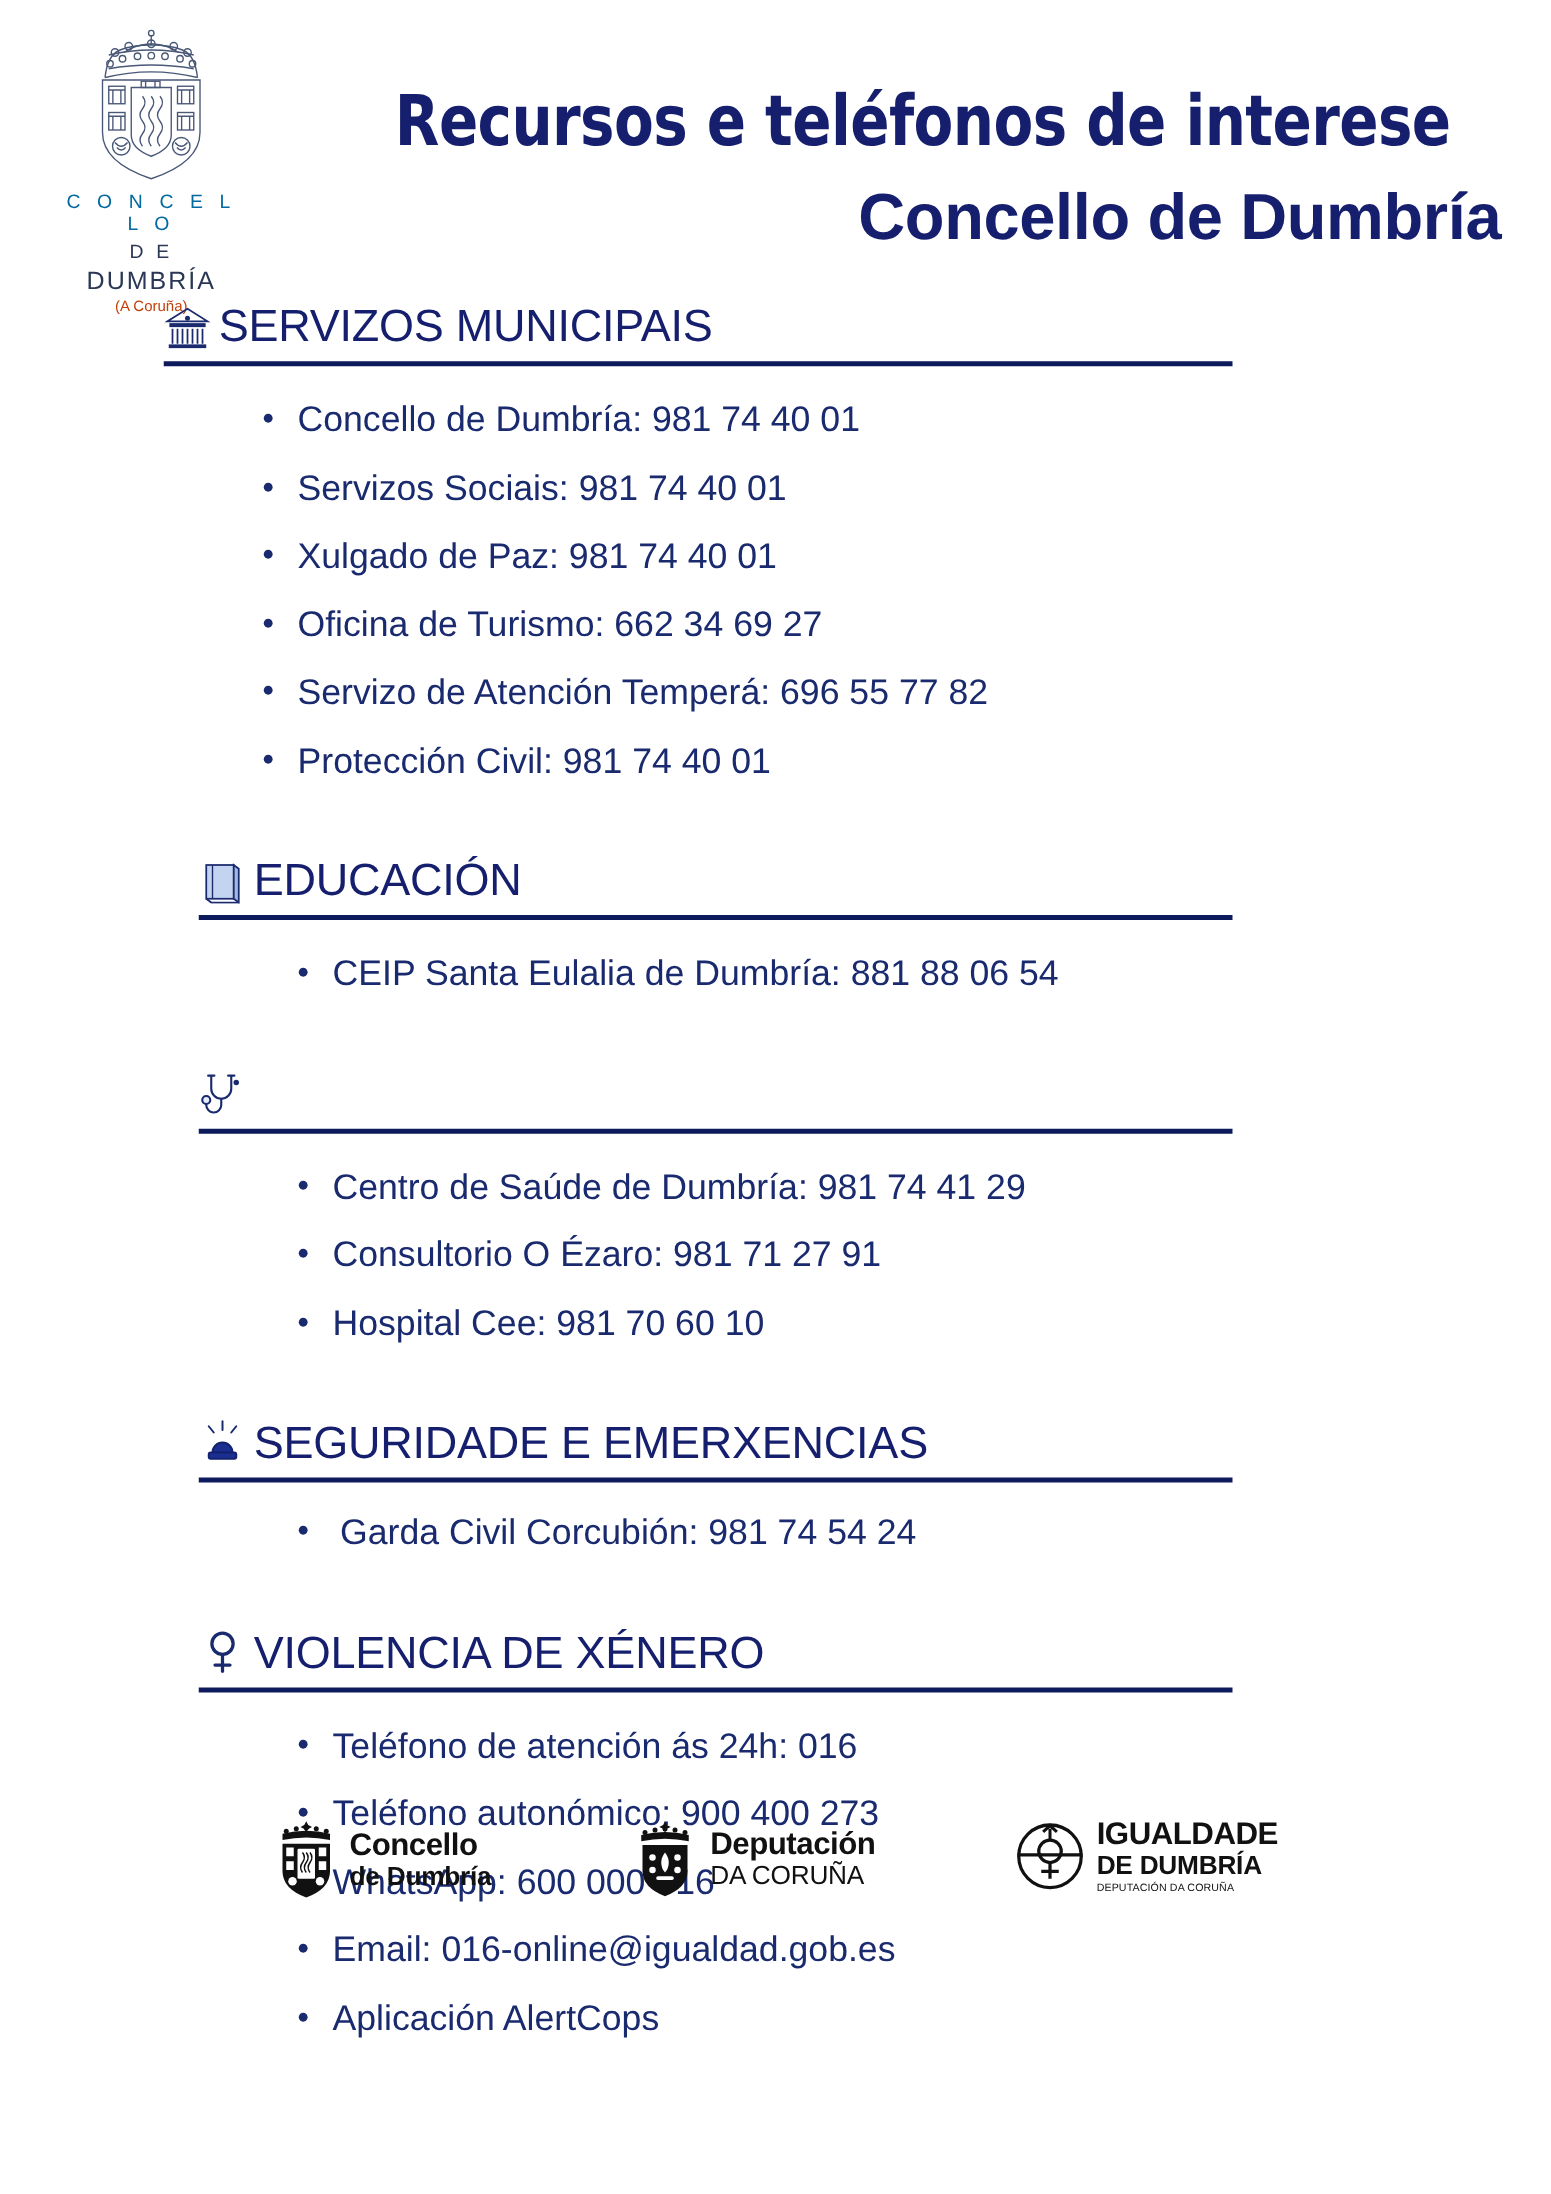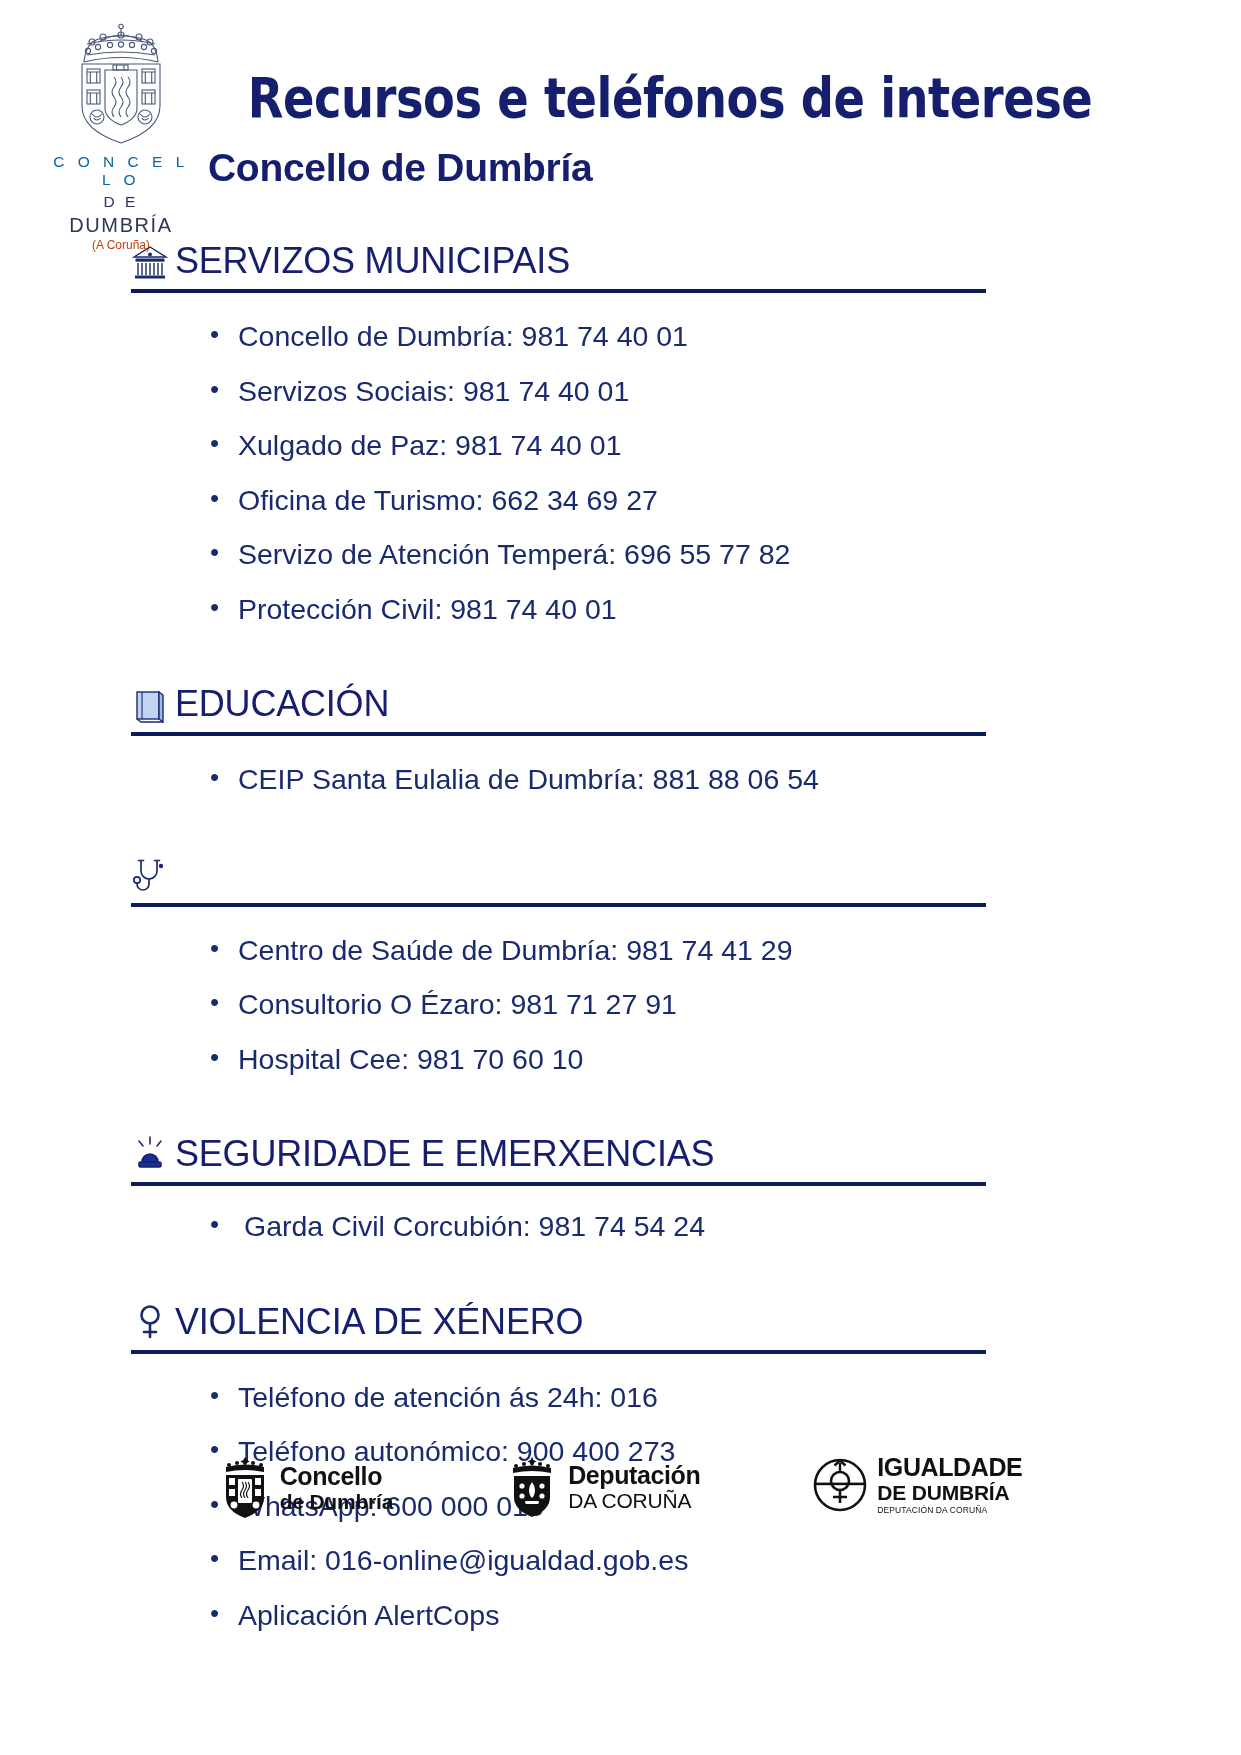--- a/index.html
+++ b/index.html
@@ -55,40 +55,40 @@
   }
   .crest-line4 {
     font-size: 12px;
     letter-spacing: 0px;
     color: #c2410c;
     margin-top: 1px;
   }
 
   .title-block {
     position: absolute;
-    left: 208px;
+    left: 188px;
     right: 40px;
     top: 70px;
-    text-align: left;
+    text-align: right;
   }
   .title-main {
     font-family: "DejaVu Sans Condensed", "Liberation Sans Narrow", "Liberation Sans", sans-serif;
     font-weight: bold;
     font-size: 56px;
     line-height: 1.0;
     color: #151f6d;
     letter-spacing: -0.5px;
     transform: scaleX(0.92);
     transform-origin: center;
     white-space: nowrap;
   }
   .title-sub {
     font-family: "Liberation Sans", sans-serif;
     font-weight: bold;
-    font-size: 39px;
+    font-size: 52px;
     line-height: 1.0;
     color: #151f6d;
     margin-top: 22px;
     letter-spacing: -0.3px;
     white-space: nowrap;
   }
 
   
   .content {
     position: absolute;
@@ -147,21 +147,21 @@
     top: -1px;
     font-size: 26px;
     color: #1a2a6e;
   }
   .section-list li.indent-more {
     padding-left: 244px;
   }
   .section-list li.indent-more::before {
     left: 210px;
   }
-  .sec-gap-2 { margin-top: 60px; }
+  .sec-gap-2 { margin-top: 60px; margin-left: 28px; }
   .list-gap-first { margin-top: 29px !important; }
 
   
   .footer {
     position: absolute;
     left: 0;
     top: 1455px;
     width: 1241px;
     display: flex;
     justify-content: center;

